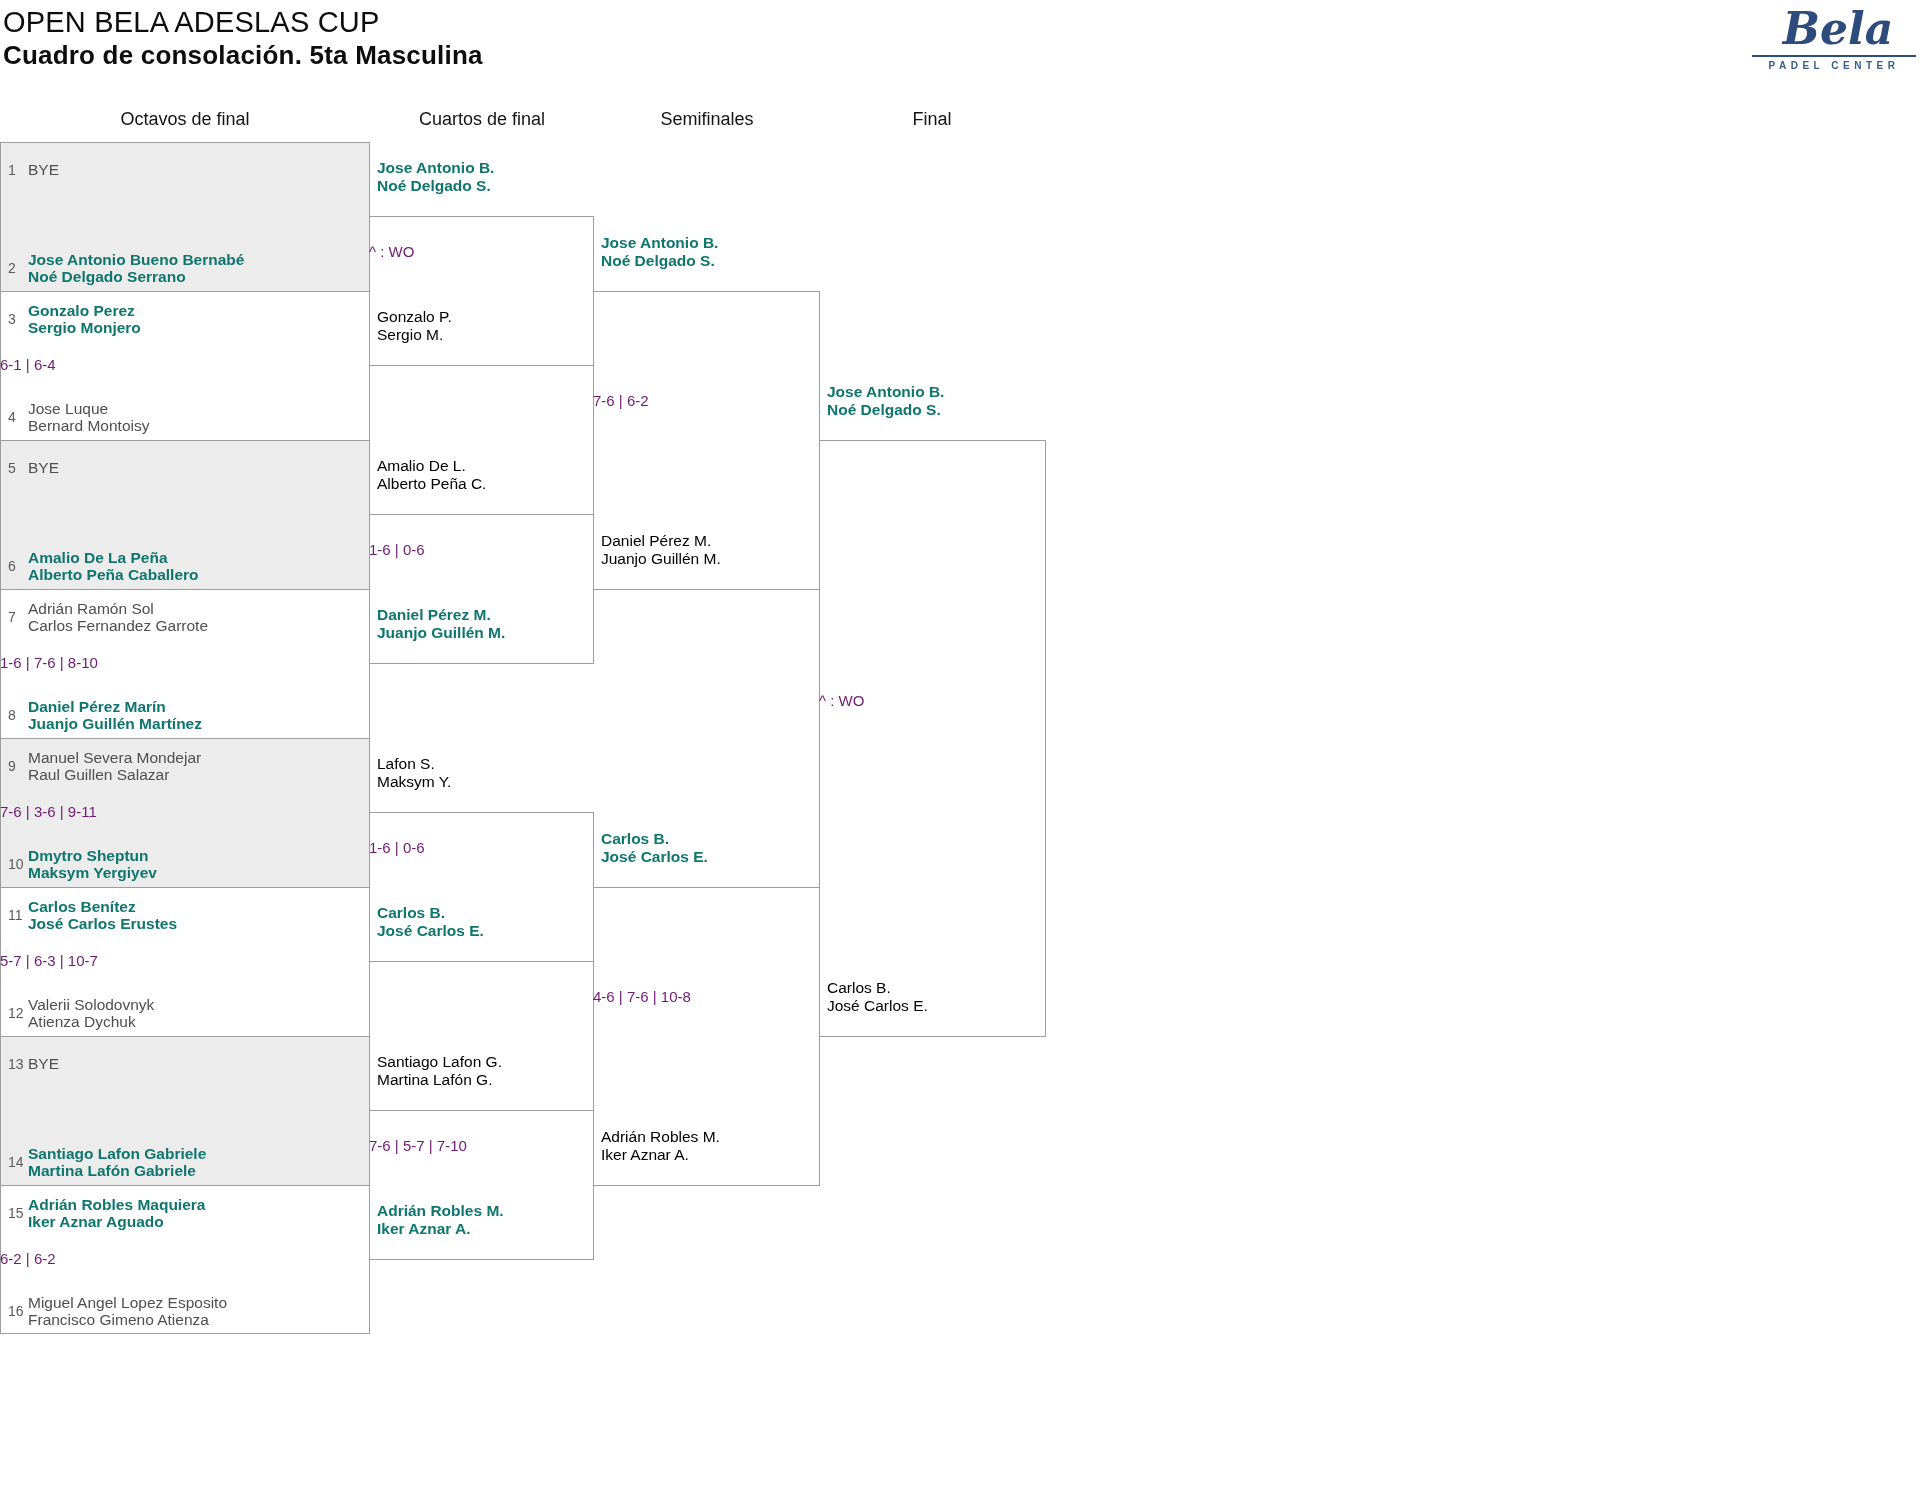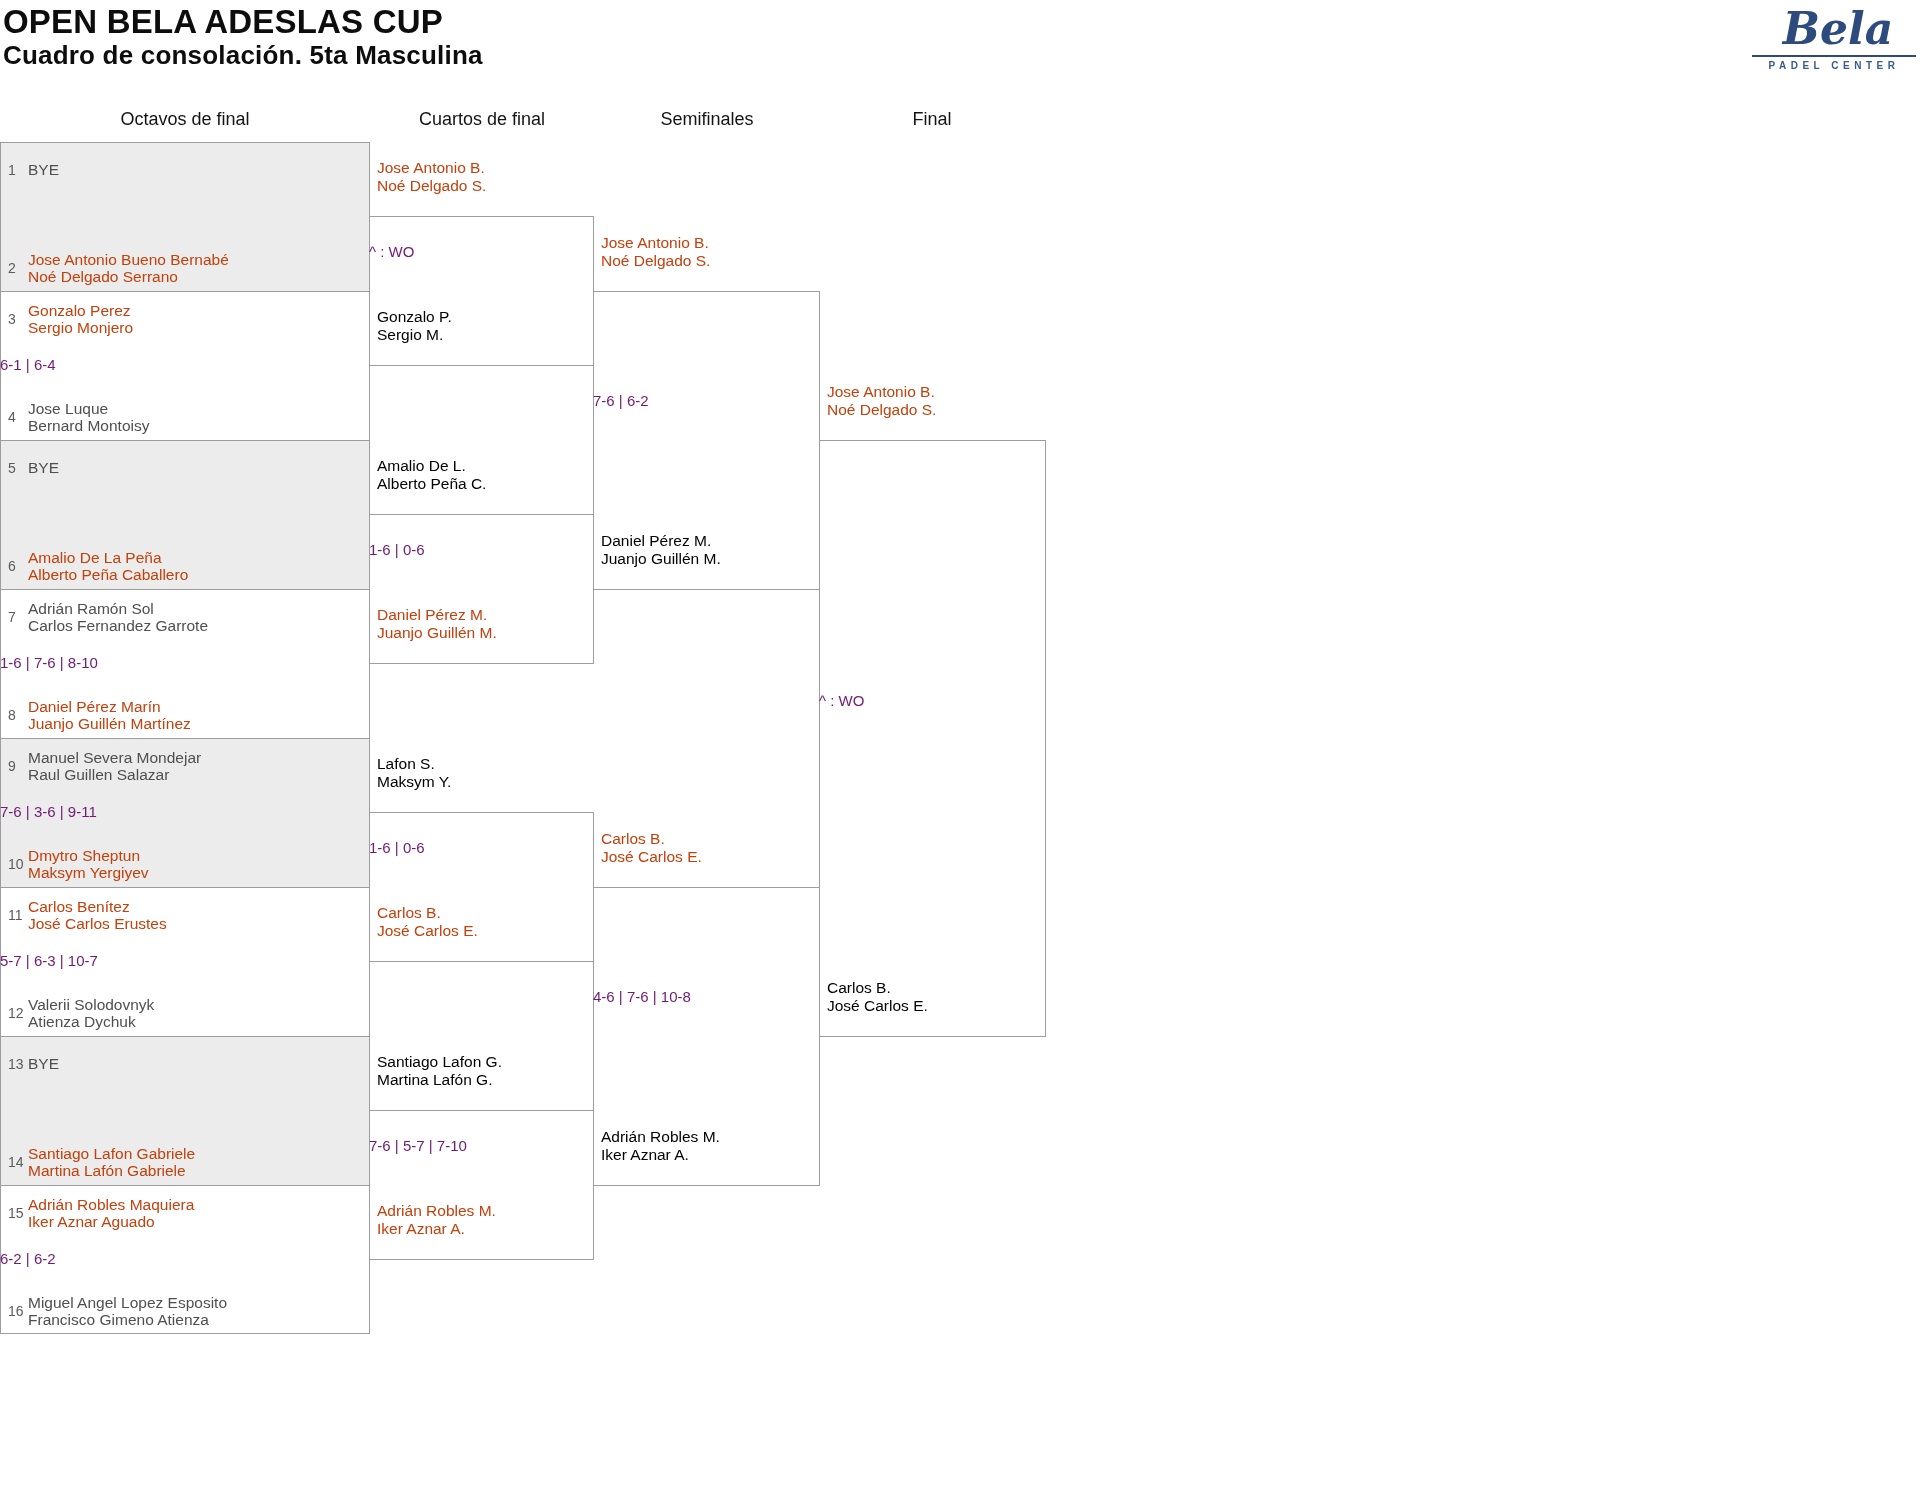--- a/index.html
+++ b/index.html
@@ -3,21 +3,21 @@
 <meta charset="utf-8">
 <style>
   html,body { margin:0; padding:0; }
   body {
     width:1920px; height:1492px; position:relative; background:#ffffff;
     font-family:"Liberation Sans", sans-serif; color:#1b1b1b; overflow:hidden;
   }
   .abs { position:absolute; }
 
   
-  .page-title { left:3px; top:5px; font-size:33px; line-height:34px; font-weight:700; color:#0d0d0d; letter-spacing:0.2px; }
+  .page-title { left:3px; top:5px; font-size:29px; line-height:34px; font-weight:400; color:#0d0d0d; letter-spacing:0.2px; }
   .page-subtitle { left:3px; top:39px; font-size:26px; line-height:33px; font-weight:700; color:#0d0d0d; letter-spacing:0.2px; }
 
   
   .logo { left:1750px; top:2px; width:168px; text-align:center; }
   .logo svg { display:block; margin:0 auto; }
   .logo .rule { border-top:2px solid #2d4b7d; margin:1px 2px 3px 2px; }
   .logo .tagline { font-size:10px; font-weight:700; letter-spacing:4.5px; color:#3a5b8c; white-space:nowrap; }
 
   
   .round-header { top:109px; width:220px; text-align:center; font-size:18px; font-weight:500; color:#141414; }
@@ -26,21 +26,21 @@
   .outerbox { left:0; top:142px; width:370px; height:1192px; border:1px solid #9d9d9d; box-sizing:border-box; }
   .fill { left:1px; width:368px; height:149px; background:#ececec; }
   .hline { left:0; width:370px; height:1px; background:#9d9d9d; }
   .mbox { border:1px solid #9d9d9d; box-sizing:border-box; }
 
   
   .r16-team { left:4px; width:360px; height:40px; display:flex; align-items:center; }
   .seed { flex:none; width:20px; padding-left:4px; font-size:14px; color:#5a5a5a; }
   .names { font-size:15.5px; line-height:17.5px; color:#4f4f4f; font-weight:400; }
   .names > span { display:block; }
-  .winner .names, .adv.winner { font-weight:400; color:#c2410c; }
+  .winner .names, .adv.winner { font-weight:700; color:#0f766e; }
 
   
   .adv { font-size:15.5px; line-height:17.5px; color:#000000; width:216px; }
   .adv > span { display:block; }
   .qf-name { left:377px; }
   .sf-name { left:601px; }
   .f-name  { left:827px; }
 
   
   .score { text-align:left; font-size:15px; line-height:18px; color:#701a75; }

